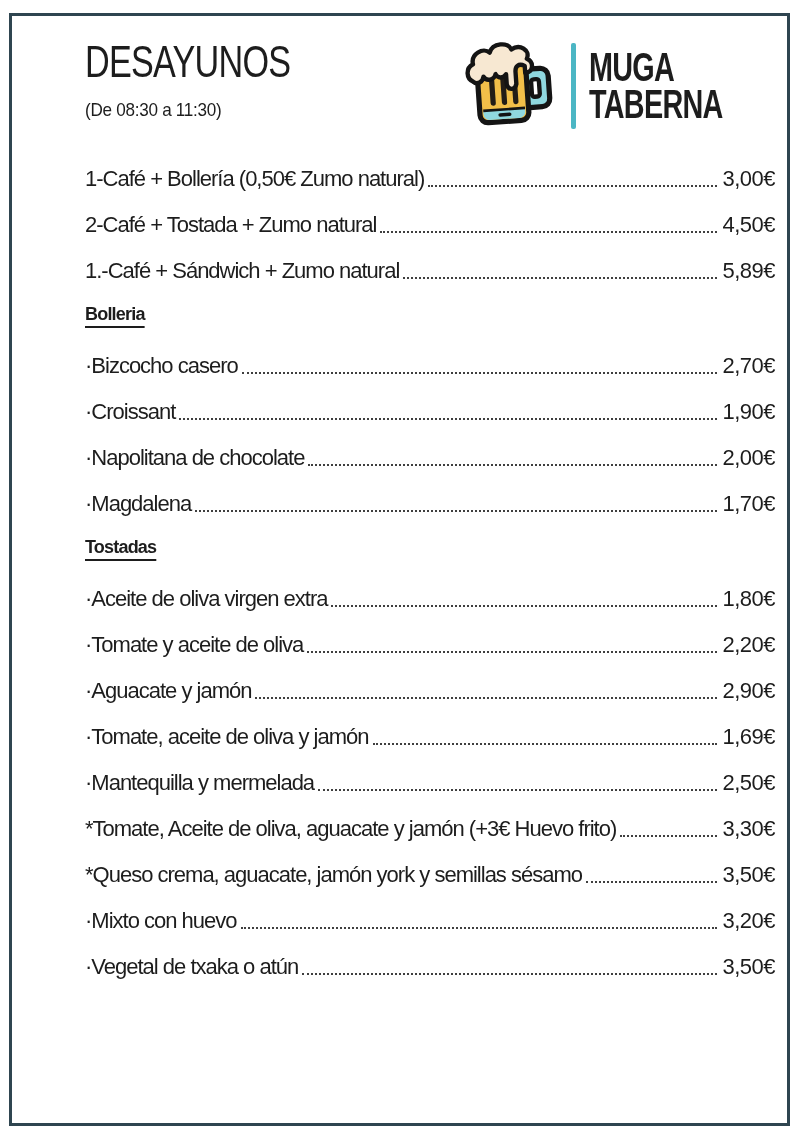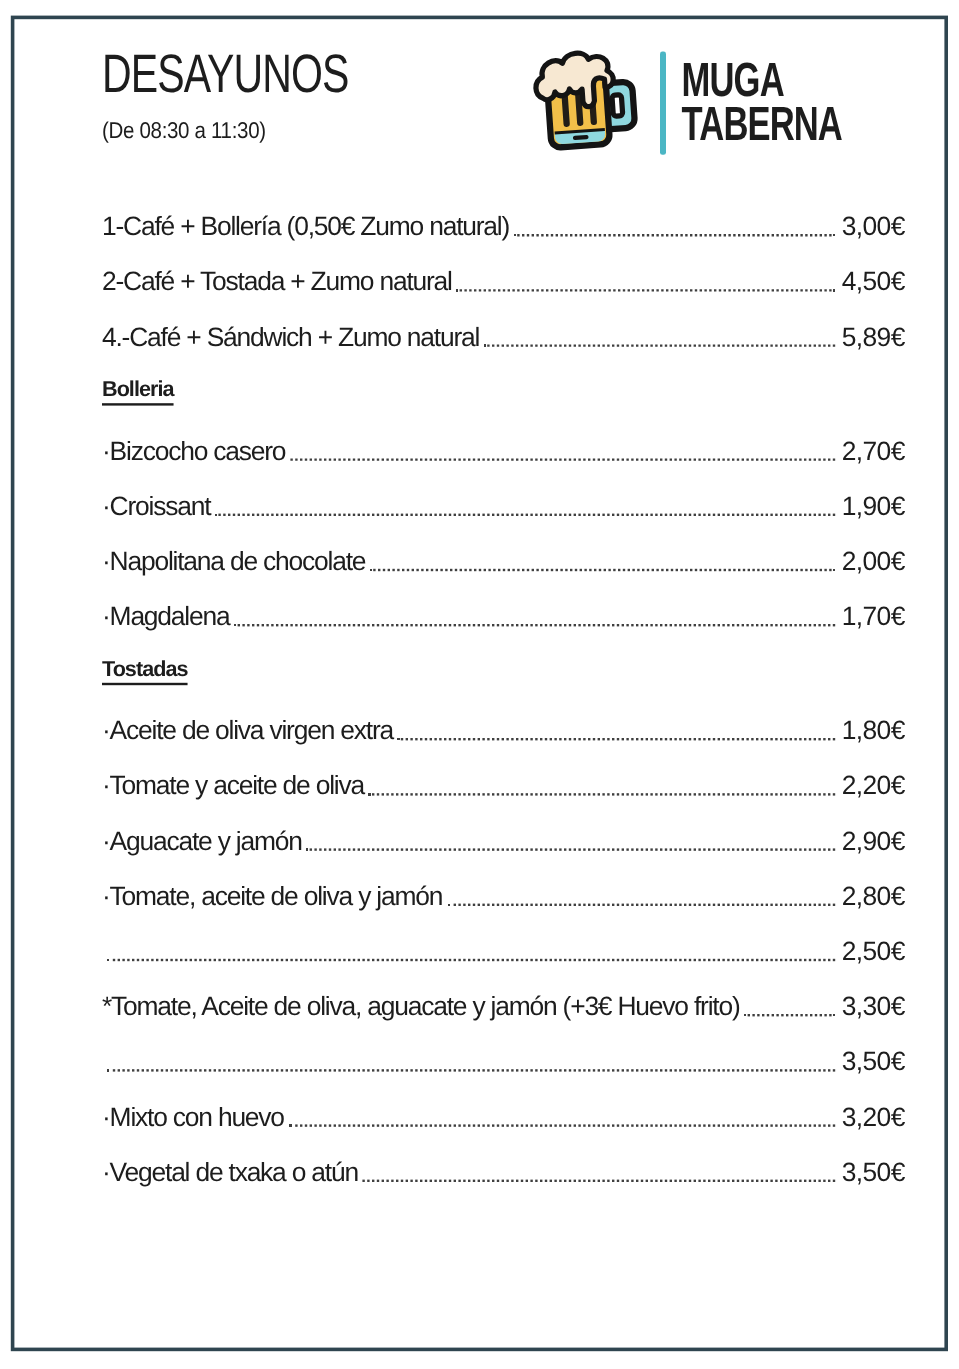--- a/index.html
+++ b/index.html
@@ -21,21 +21,21 @@
   }
   .frame{
     position:absolute;
     left:9px; top:13px;
     width:781px; height:1113px;
     border:3px solid var(--border);
     pointer-events:none;
   }
   .content{
     position:relative;
-    padding:38px 45px 0 85px;
+    padding:38px 24px 0 85px;
   }
   
   .header{
     display:flex;
     justify-content:space-between;
     align-items:flex-start;
     height:118px;
   }
   .page-title{
     font-size:45px;
@@ -70,21 +70,21 @@
   .logo-text{
     font-weight:bold;
     font-size:40px;
     line-height:0.92;
     letter-spacing:-1px;
     transform:scaleX(0.72);
     transform-origin:left center;
     white-space:nowrap;
   }
   
-  .menu{margin-top:20px;}
+  .menu{margin-top:10px;}
   ul{list-style:none;}
   .row{
     display:flex;
     align-items:baseline;
     font-size:22px;
     letter-spacing:-1px;
     line-height:26px;
     margin-bottom:20px;
     white-space:nowrap;
   }
@@ -173,21 +173,21 @@
           <span class="price">3,00€</span>
         </li>
 
         <li class="row">
           <span class="label">2-Café + Tostada + Zumo natural</span>
           <span class="dots"></span>
           <span class="price">4,50€</span>
         </li>
 
         <li class="row">
-          <span class="label">4.-Café + Sándwich + Zumo natural</span>
+          <span class="label">1.-Café + Sándwich + Zumo natural</span>
           <span class="dots"></span>
           <span class="price">5,89€</span>
         </li>
 
       </ul>
 
     <section>
       <h2 class="section-heading">Bolleria</h2>
       <ul class="rows">
 
@@ -235,35 +235,37 @@
 
           <li class="row">
             <span class="label">·Aguacate y jamón</span>
             <span class="dots"></span>
             <span class="price">2,90€</span>
           </li>
 
           <li class="row">
             <span class="label">·Tomate, aceite de oliva y jamón</span>
             <span class="dots"></span>
-            <span class="price">2,80€</span>
-          </li>
-
-          <li class="row">
+            <span class="price">1,69€</span>
+          </li>
+
+          <li class="row">
+            <span class="label">·Mantequilla y mermelada</span>
             <span class="dots"></span>
             <span class="price">2,50€</span>
           </li>
 
           <li class="row">
             <span class="label">*Tomate, Aceite de oliva, aguacate y jamón (+3€ Huevo frito)</span>
             <span class="dots"></span>
             <span class="price">3,30€</span>
           </li>
 
           <li class="row">
+            <span class="label">*Queso crema, aguacate, jamón york y semillas sésamo</span>
             <span class="dots"></span>
             <span class="price">3,50€</span>
           </li>
         </ul>
     </section>
 
     <section>
       <ul class="rows">
 
           <li class="row">

